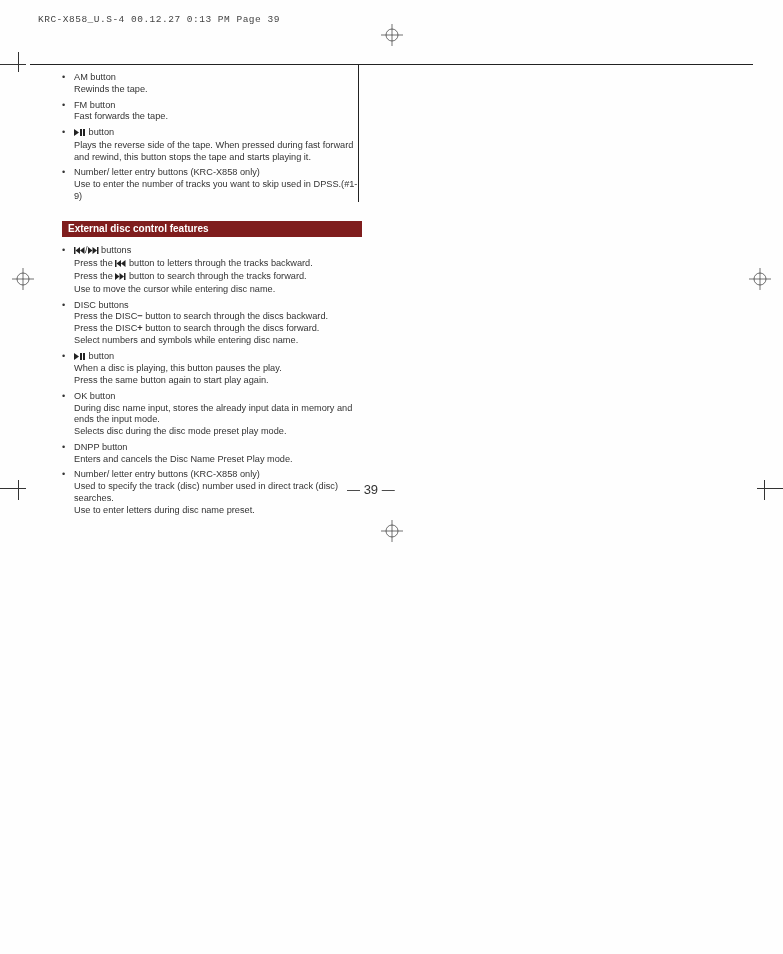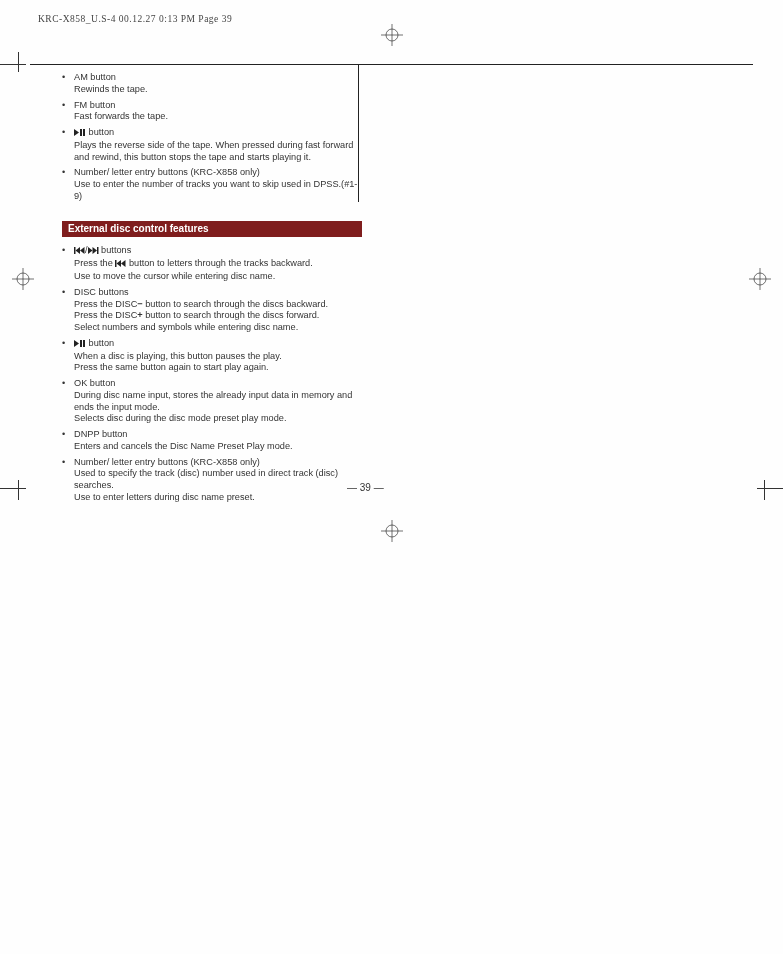--- a/index.html
+++ b/index.html
@@ -10,21 +10,21 @@
     background: #fefefe;
     font-family: Arial, Helvetica, sans-serif;
     color: #333;
     position: relative;
     overflow: hidden;
   }
   .header-line {
     position: absolute;
     top: 14px;
     left: 38px;
-    font-family: Liberation Serif, serif;
+    font-family: Liberation Mono, monospace;
     font-size: 9.5px;
     letter-spacing: 0.5px;
     color: #444;
   }
   .reg-top {
     position: absolute;
     left: 50%;
     top: 24px;
     transform: translateX(-50%);
   }
@@ -141,21 +141,21 @@
     margin: 18px 0 8px 0;
   }
   .icon-rew, .icon-ff, .icon-playpause {
     display: inline-block;
     vertical-align: -1px;
   }
   .pagenum {
     position: absolute;
     left: 347px;
     top: 482px;
-    font-size: 10px;
+    font-size: 13px;
     color: #333;
   }
   .pagenum::before { content: "— "; }
   .pagenum::after  { content: " —"; }
   .minus { font-weight: bold; }
   .plus  { font-weight: bold; }
 </style>
 </head>
 <body>
 
@@ -243,20 +243,27 @@
               <rect x="9" y="0" width="1.5" height="7" fill="#222"></rect>
             </svg></span><span> buttons</span>
       </span>
       <span class="item-desc">
         <span>Press the </span><span class="icon-rew"><svg width="11" height="7">
               <rect x="0" y="0" width="1.5" height="7" fill="#222"></rect>
               <polygon points="6,0 1.5,3.5 6,7" fill="#222"></polygon>
               <polygon points="10.5,0 6,3.5 10.5,7" fill="#222"></polygon>
             </svg></span><span> button to letters through the tracks backward.</span>
       </span>
+      <span class="item-desc">
+        <span>Press the </span><span class="icon-ff"><svg width="11" height="7">
+              <polygon points="0,0 4.5,3.5 0,7" fill="#222"></polygon>
+              <polygon points="4.5,0 9,3.5 4.5,7" fill="#222"></polygon>
+              <rect x="9" y="0" width="1.5" height="7" fill="#222"></rect>
+            </svg></span><span> button to search through the tracks forward.</span>
+      </span>
       <span class="item-desc">Use to move the cursor while entering disc name.</span>
     </li>
 
     <li>
       <span class="item-title">DISC buttons</span>
       <span class="item-desc">
         <span>Press the DISC</span><span class="minus">−</span><span> button to search through the discs backward.</span>
       </span>
       <span class="item-desc">
         <span>Press the DISC</span><span class="plus">+</span><span> button to search through the discs forward.</span>

